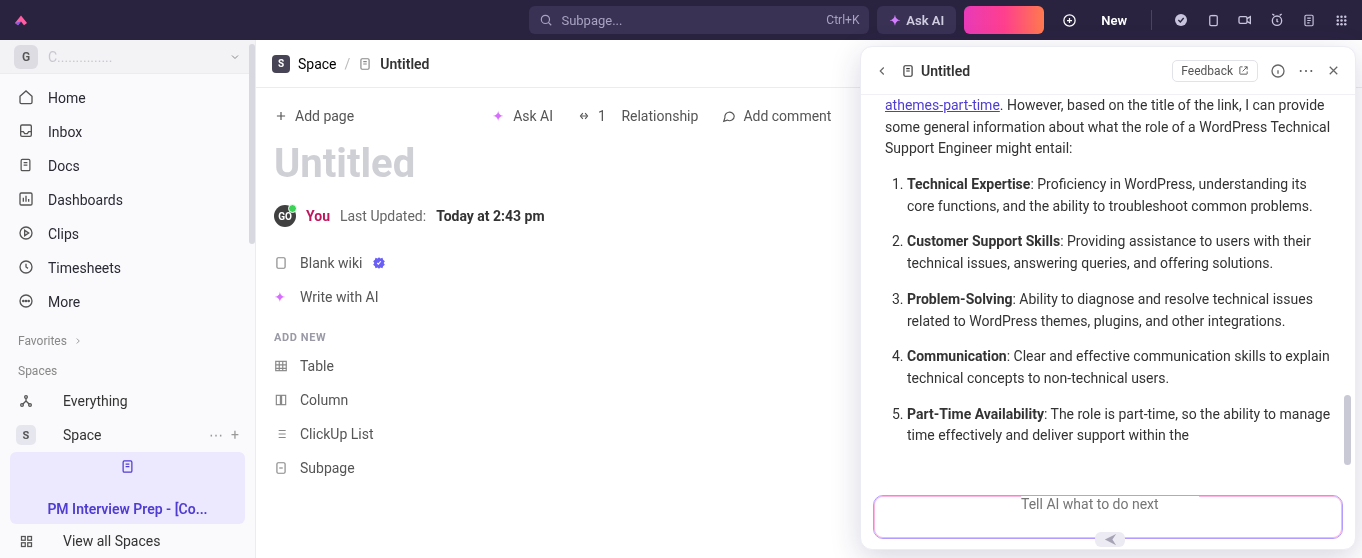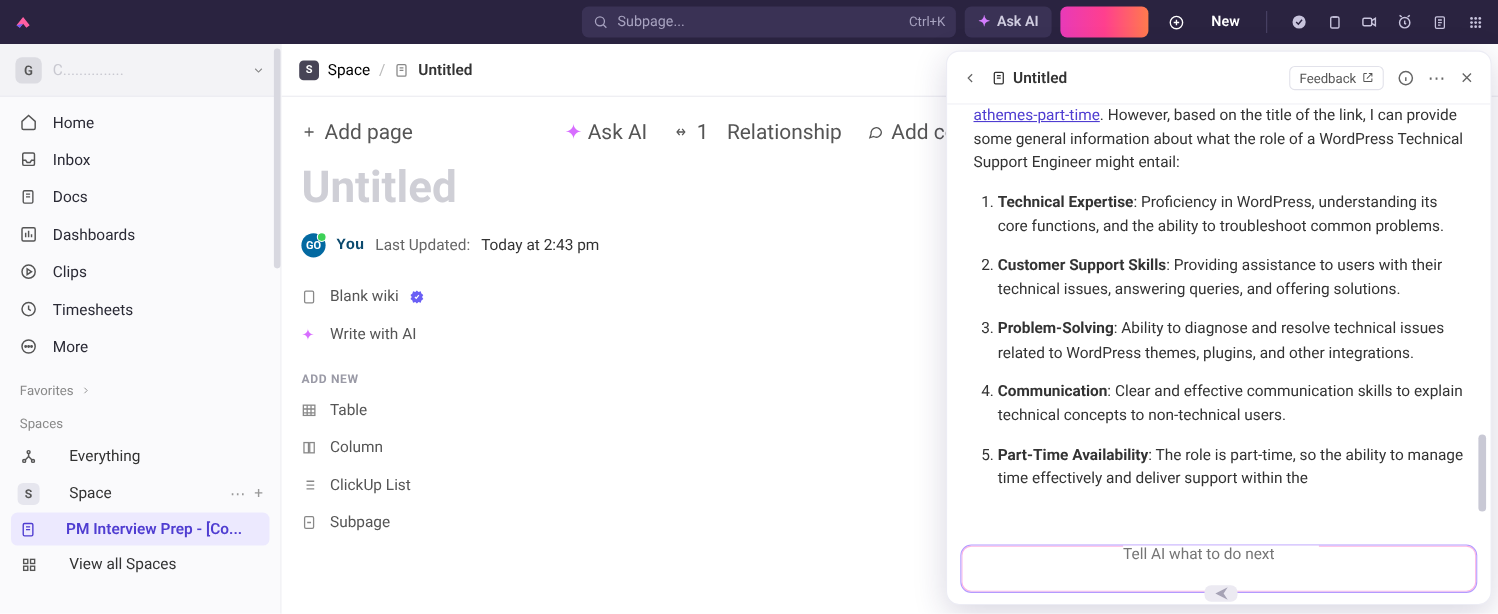--- a/index.html
+++ b/index.html
@@ -23,40 +23,40 @@
 .ws-switcher { height:48px; display:flex; align-items:center; padding:0 14px; gap:10px; background:#f3f3f6; border-bottom:1px solid #ececf0;}
 .ws-switcher .av { width:24px; height:24px; background:#dcdce2; border-radius:6px; display:flex;align-items:center;justify-content:center; font-size:12px; font-weight:600; color:#555;}
 .ws-switcher .name { color:#c8c8d0; font-size:14px; flex:1;}
 .ws-switcher .chev { color:#888;}
 .nav { padding:6px 0;}
 .nav-item { display:flex; align-items:flex-end; gap:12px; padding:8px 18px; font-size:14px; color:#2a2a35; cursor:pointer;}
 .nav-item .nicon { width:18px; height:18px; color:#555; display:flex;align-items:center;}
 .section-label { padding:10px 18px 6px; font-size:12px; color:#888; display:flex; align-items:center; gap:6px;}
 .space-row { display:flex; align-items:center; gap:27px; padding:7px 16px; font-size:14px; color:#333;}
 .space-row .sicon { width:20px; height:20px; border-radius:5px; display:flex;align-items:center;justify-content:center; font-size:11px; font-weight:700;}
-.space-row.selected { background:#ece9fe; color:#4f3dd1; font-weight:600; border-radius:6px; margin:0 10px; padding:7px 8px;}
+.space-row.selected { background:#ece9fe; color:#4f3dd1; font-weight:600; border-radius:6px; margin:0 10px; padding:7px 8px;flex-direction:column;}
 .space-row .tail { margin-left:auto; display:flex; gap:8px; color:#999;}
 
 .main { flex:1; position:relative; display:flex; flex-direction:column; background:#fff;}
 .crumb { height:48px; display:flex; align-items:center; padding:0 16px; gap:8px; border-bottom:1px solid #ececf0; font-size:14px;}
 .crumb .sbadge { width:18px;height:18px;background:#474456;color:#fff;border-radius:4px;display:flex;align-items:center;justify-content:center;font-size:10px;font-weight:700;}
 .crumb .sep { color:#bbb;}
 .crumb .docicon { color:#888; font-size:13px;}
 .crumb .title { font-weight:600; color:#333;}
 
 .doc-body { flex:1; overflow:auto; padding:14px 40px 0 18px;}
-.doc-toolbar { display:flex; align-items:center; gap:24px; padding:6px 0 14px; font-size:19px; color:#555;}
+.doc-toolbar { display:flex; align-items:center; gap:24px; padding:6px 0 14px; font-size:14px; color:#555;}
 .doc-toolbar .tb { display:flex; align-items:center; gap:6px; cursor:pointer;}
 .doc-toolbar .tbicon{width:15px;height:15px;display:flex;align-items:center;}
 .doc-title { font-size:40px; font-weight:700; color:#cfcfd6; margin:2px 0 18px;}
 .byline { display:flex; align-items:center; gap:10px; font-size:14px; color:#666; margin-bottom:24px;}
-.byline .av { width:22px;height:22px;border-radius:50%;background:#0369a1;color:#fff;font-size:10px;font-weight:700;display:flex;align-items:center;justify-content:center;position:relative;}
+.byline .av { width:22px;height:22px;border-radius:50%;background:#404040;color:#fff;font-size:10px;font-weight:700;display:flex;align-items:center;justify-content:center;position:relative;}
 .byline .av::after{content:"";position:absolute;width:7px;height:7px;background:#3dd157;border-radius:50%;right:-1px;top:-1px;border:1.5px solid #fff;}
-.byline .you { font-weight:700; color:#0c4a6e;font-family:Liberation Mono, monospace;}
-.byline .ts { font-weight:400; color:#333;}
+.byline .you { font-weight:700; color:#be185d;}
+.byline .ts { font-weight:700; color:#333;}
 
 .option-list, .addnew-list { display:flex; flex-direction:column; gap:10px;}
 .option-list .opt, .addnew-list .opt { display:flex; align-items:center; gap:10px; font-size:14px; color:#555; padding:4px 0; cursor:pointer;}
 .option-list .opti, .addnew-list .opti { width:16px;height:16px;color:#888;display:flex;align-items:center;}
 .addnew-head { font-size:11px; font-weight:700; letter-spacing:0.6px; color:#9a9aa6; margin:22px 0 10px;}
 
 
 .ai-panel { position:absolute; right:6px; top:6px; bottom:8px; width:496px; background:#fff; border-radius:12px; box-shadow:0 8px 30px rgba(40,30,90,0.18); border:1px solid #ececf4; display:flex; flex-direction:column; overflow:hidden;}
 .ai-panel-bg-accent{position:absolute; right:-50px; top:-30px; width:400px; height:40px; background: radial-gradient(circle,#c9a8ff55,transparent 70%); z-index:-1;}
 .ai-head { height:48px; display:flex; align-items:center; padding:0 14px; gap:12px; border-bottom:1px solid #f0f0f5;}

